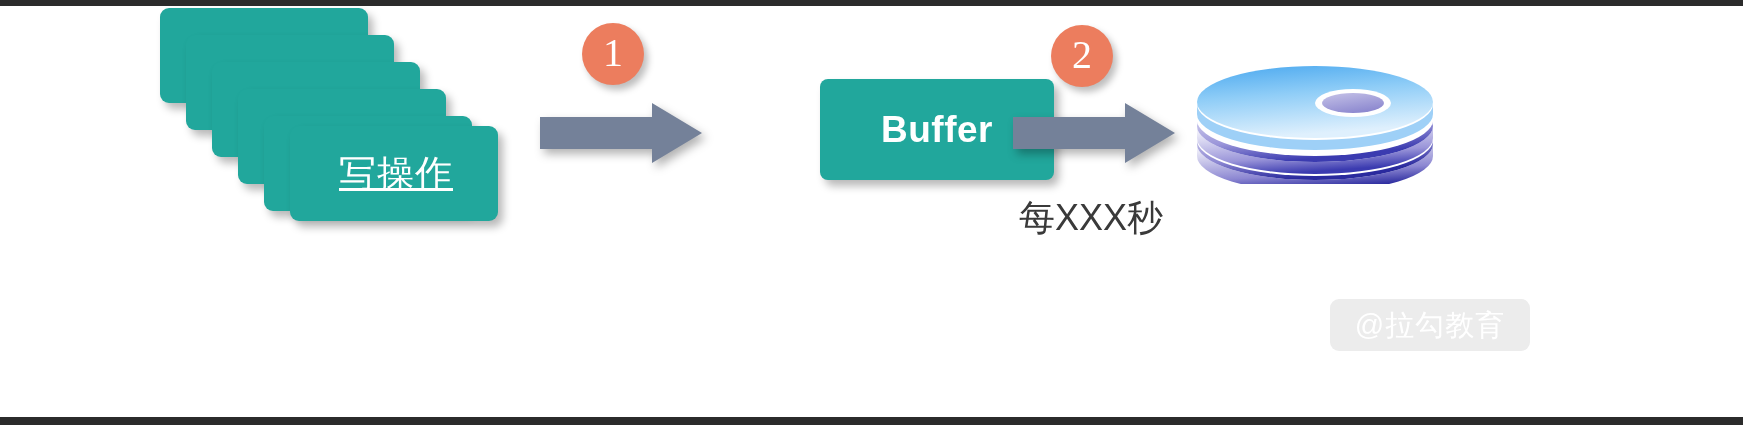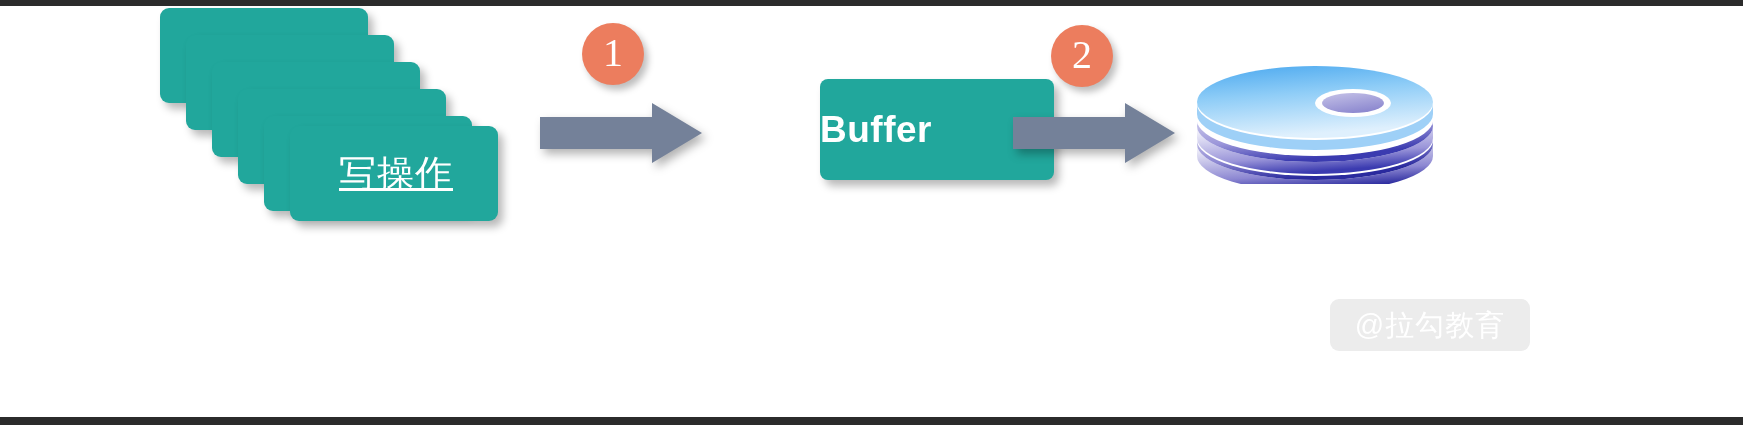--- a/index.html
+++ b/index.html
@@ -92,20 +92,21 @@
     position: absolute;
     left: 820px;
     top: 79px;
     width: 234px;
     height: 101px;
     background: #21a79c;
     border-radius: 8px;
     box-shadow: 5px 6px 9px rgba(0,0,0,0.28);
     display: flex;
     align-items: center;
+    justify-content: center;
   }
   #buffer-label {
     color: #ffffff;
     font-size: 37px;
     font-weight: bold;
     line-height: 1;
     letter-spacing: 0.5px;
   }
 
   
@@ -185,20 +186,21 @@
   <div class="step-badge" style="left:1051px; top:25px;">
     <span class="step-badge-num">2</span>
   </div>
 
   <div class="block-arrow" style="left:1013px; top:103px;">
     <svg width="162" height="60" viewBox="0 0 162 60" xmlns="http://www.w3.org/2000/svg">
       <path d="M0,14 L112,14 L112,0 L162,30 L112,60 L112,46 L0,46 Z" fill="#748199"></path>
     </svg>
   </div>
 
+  <div id="interval-caption">每XXX秒</div>
 
   <div id="database-icon">
     <svg width="244" height="128" viewBox="0 0 244 128" xmlns="http://www.w3.org/2000/svg">
       <defs>
         <linearGradient id="gTop" x1="0" y1="0" x2="0.25" y2="1">
           <stop offset="0%" stop-color="#4aa8ef"></stop>
           <stop offset="45%" stop-color="#8fcdf7"></stop>
           <stop offset="100%" stop-color="#dff0fd"></stop>
         </linearGradient>
         <linearGradient id="gLayer" x1="0" y1="0" x2="0.35" y2="1">

